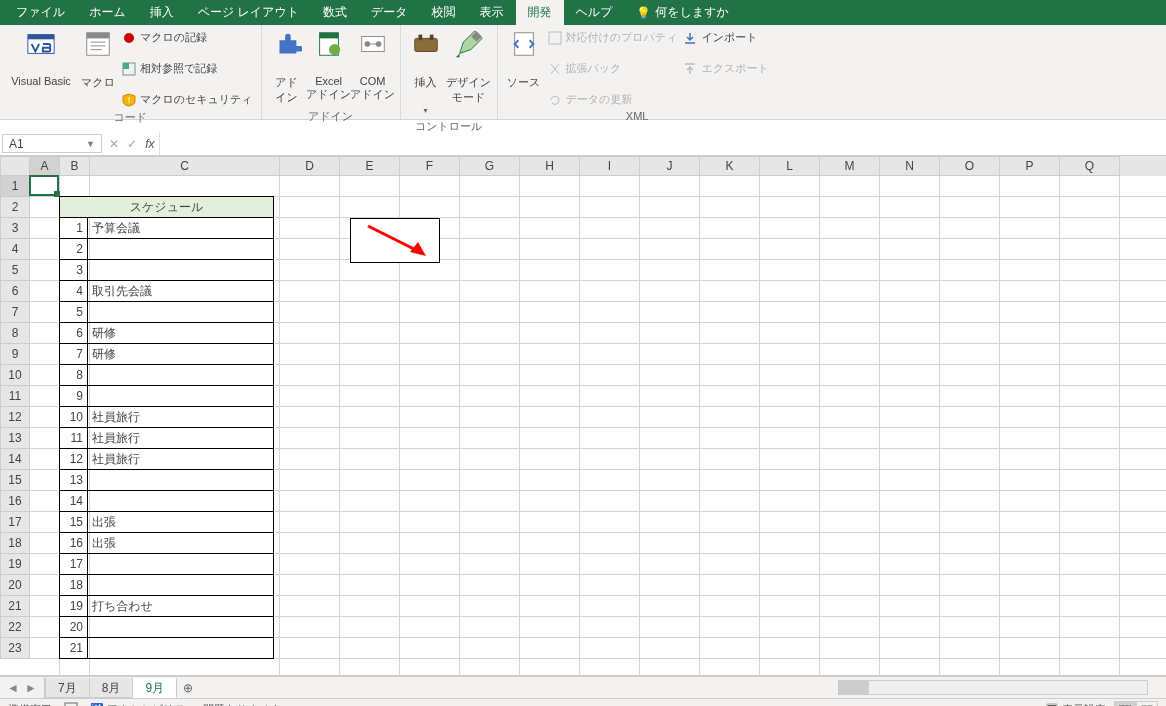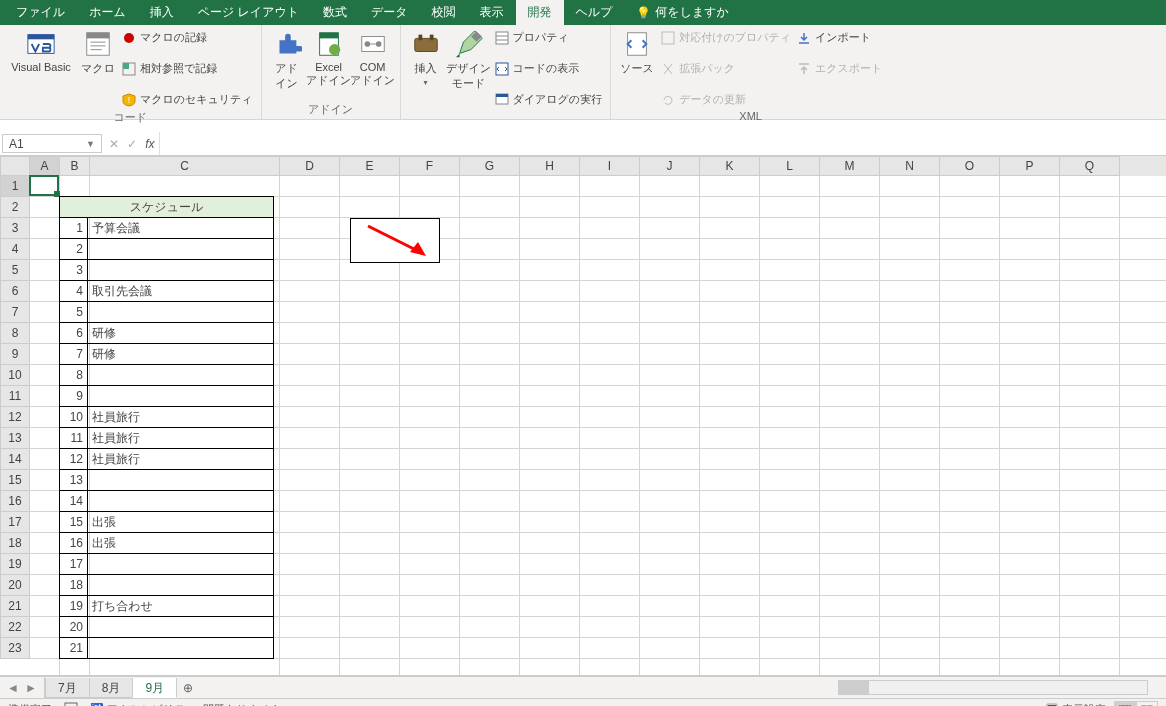--- a/index.html
+++ b/index.html
@@ -9,21 +9,21 @@
 .tabs { display: flex; align-items: stretch; background: #217346; height: 25px; color: #fff; font-size: 12px; padding-left: 4px; }
 .tab { padding: 4px 12px; cursor: pointer; white-space: nowrap; }
 .tab.active { background: #f3f2f1; color: #217346; }
 .tell-me { display: flex; align-items: center; gap: 4px; padding: 0 12px; }
 
 
 .ribbon { background: #f3f2f1; border-bottom: 1px solid #d5d5d5; height: 95px; display: flex; }
 .group { border-right: 1px solid #d9d9d9; display: flex; flex-direction: column; height: 100%; padding: 2px 6px 0; }
 .group-items { display: flex; flex: 1; align-items: flex-start; gap: 2px; }
 .group-label { text-align: center; font-size: 11px; color: #666; padding: 2px 0; }
-.btn-big { display: flex; flex-direction: column; align-items: center; justify-content: flex-start; width: 50px; padding: 2px 2px; text-align: center; font-size: 11px; gap: 2px; cursor: pointer; }
+.btn-big { display: flex; flex-direction: column; align-items: center; justify-content: flex-start; width: 50px; padding: 2px 2px; text-align: center; font-size: 11px; gap: 16px; cursor: pointer; }
 .btn-big svg { width: 30px; height: 30px; }
 .btn-small { display: flex; align-items: center; gap: 4px; font-size: 11px; padding: 1px 2px; cursor: pointer; white-space: nowrap; color: #444; }
 .btn-small.disabled { color: #b0b0b0; }
 .stack { display: flex; flex-direction: column; gap: 14px; padding-top: 2px; }
 
 
 .fx-bar { display: flex; align-items: stretch; height: 24px; border-bottom: 1px solid #ccc; background: #fff; }
 .name-box { width: 100px; border: 1px solid #ccc; margin: 2px 2px; padding: 1px 6px; background: #fff; display: flex; align-items: center; justify-content: space-between; font-size: 12px; }
 .name-box .dd { color: #777; font-size: 9px; }
 .fx-tools { display: flex; align-items: center; border-right: 1px solid #e0e0e0; padding: 0 5px; color: #aaa; gap: 8px; }
@@ -183,45 +183,22 @@
         </div>
       <div class="btn-big" style="width:44px">
           <svg viewBox="0 0 32 32">
             <path d="M6 26 L10 14 L22 2 L30 10 L18 22 Z" fill="#b0d5a0" stroke="#217346"></path>
             <path d="M6 26 L2 30 L6 30 Z" fill="#217346"></path>
             <rect x="20" y="4" width="8" height="8" fill="#888" transform="rotate(45 24 8)"></rect>
           </svg>
           <span style="white-space:pre">デザイン
 モード</span>
         </div>
-      <div class="stack">
-        <div class="btn-small">
-            <svg width="14" height="14">
-              <rect x="1" y="1" width="12" height="12" fill="#fff" stroke="#888"></rect>
-              <line x1="1" y1="5" x2="13" y2="5" stroke="#888"></line>
-              <line x1="1" y1="9" x2="13" y2="9" stroke="#888"></line>
-            </svg>
-            <span>プロパティ</span>
-          </div>
-        <div class="btn-small">
-            <svg width="14" height="14">
-              <rect x="1" y="1" width="12" height="12" fill="#fff" stroke="#2b579a"></rect>
-              <path d="M4 5 L2 7 L4 9 M10 5 L12 7 L10 9" stroke="#2b579a" fill="none"></path>
-            </svg>
-            <span>コードの表示</span>
-          </div>
-        <div class="btn-small">
-            <svg width="14" height="14">
-              <rect x="1" y="1" width="12" height="10" fill="#fff" stroke="#888"></rect>
-              <rect x="1" y="1" width="12" height="3" fill="#2b579a"></rect>
-            </svg>
-            <span>ダイアログの実行</span>
-          </div>
-      </div>
-    </div>
+    </div>
+    <div class="group-label">コントロール</div>
   </div>
 
   <div class="group" style="border-right:none">
     <div class="group-items">
       <div class="btn-big" style="width:40px">
           <svg viewBox="0 0 32 32">
             <rect x="6" y="4" width="20" height="24" fill="#fff" stroke="#888"></rect>
             <path d="M10 12 L6 16 L10 20 M22 12 L26 16 L22 20" stroke="#4472c4" stroke-width="2" fill="none"></path>
           </svg>
           <span>ソース</span>

